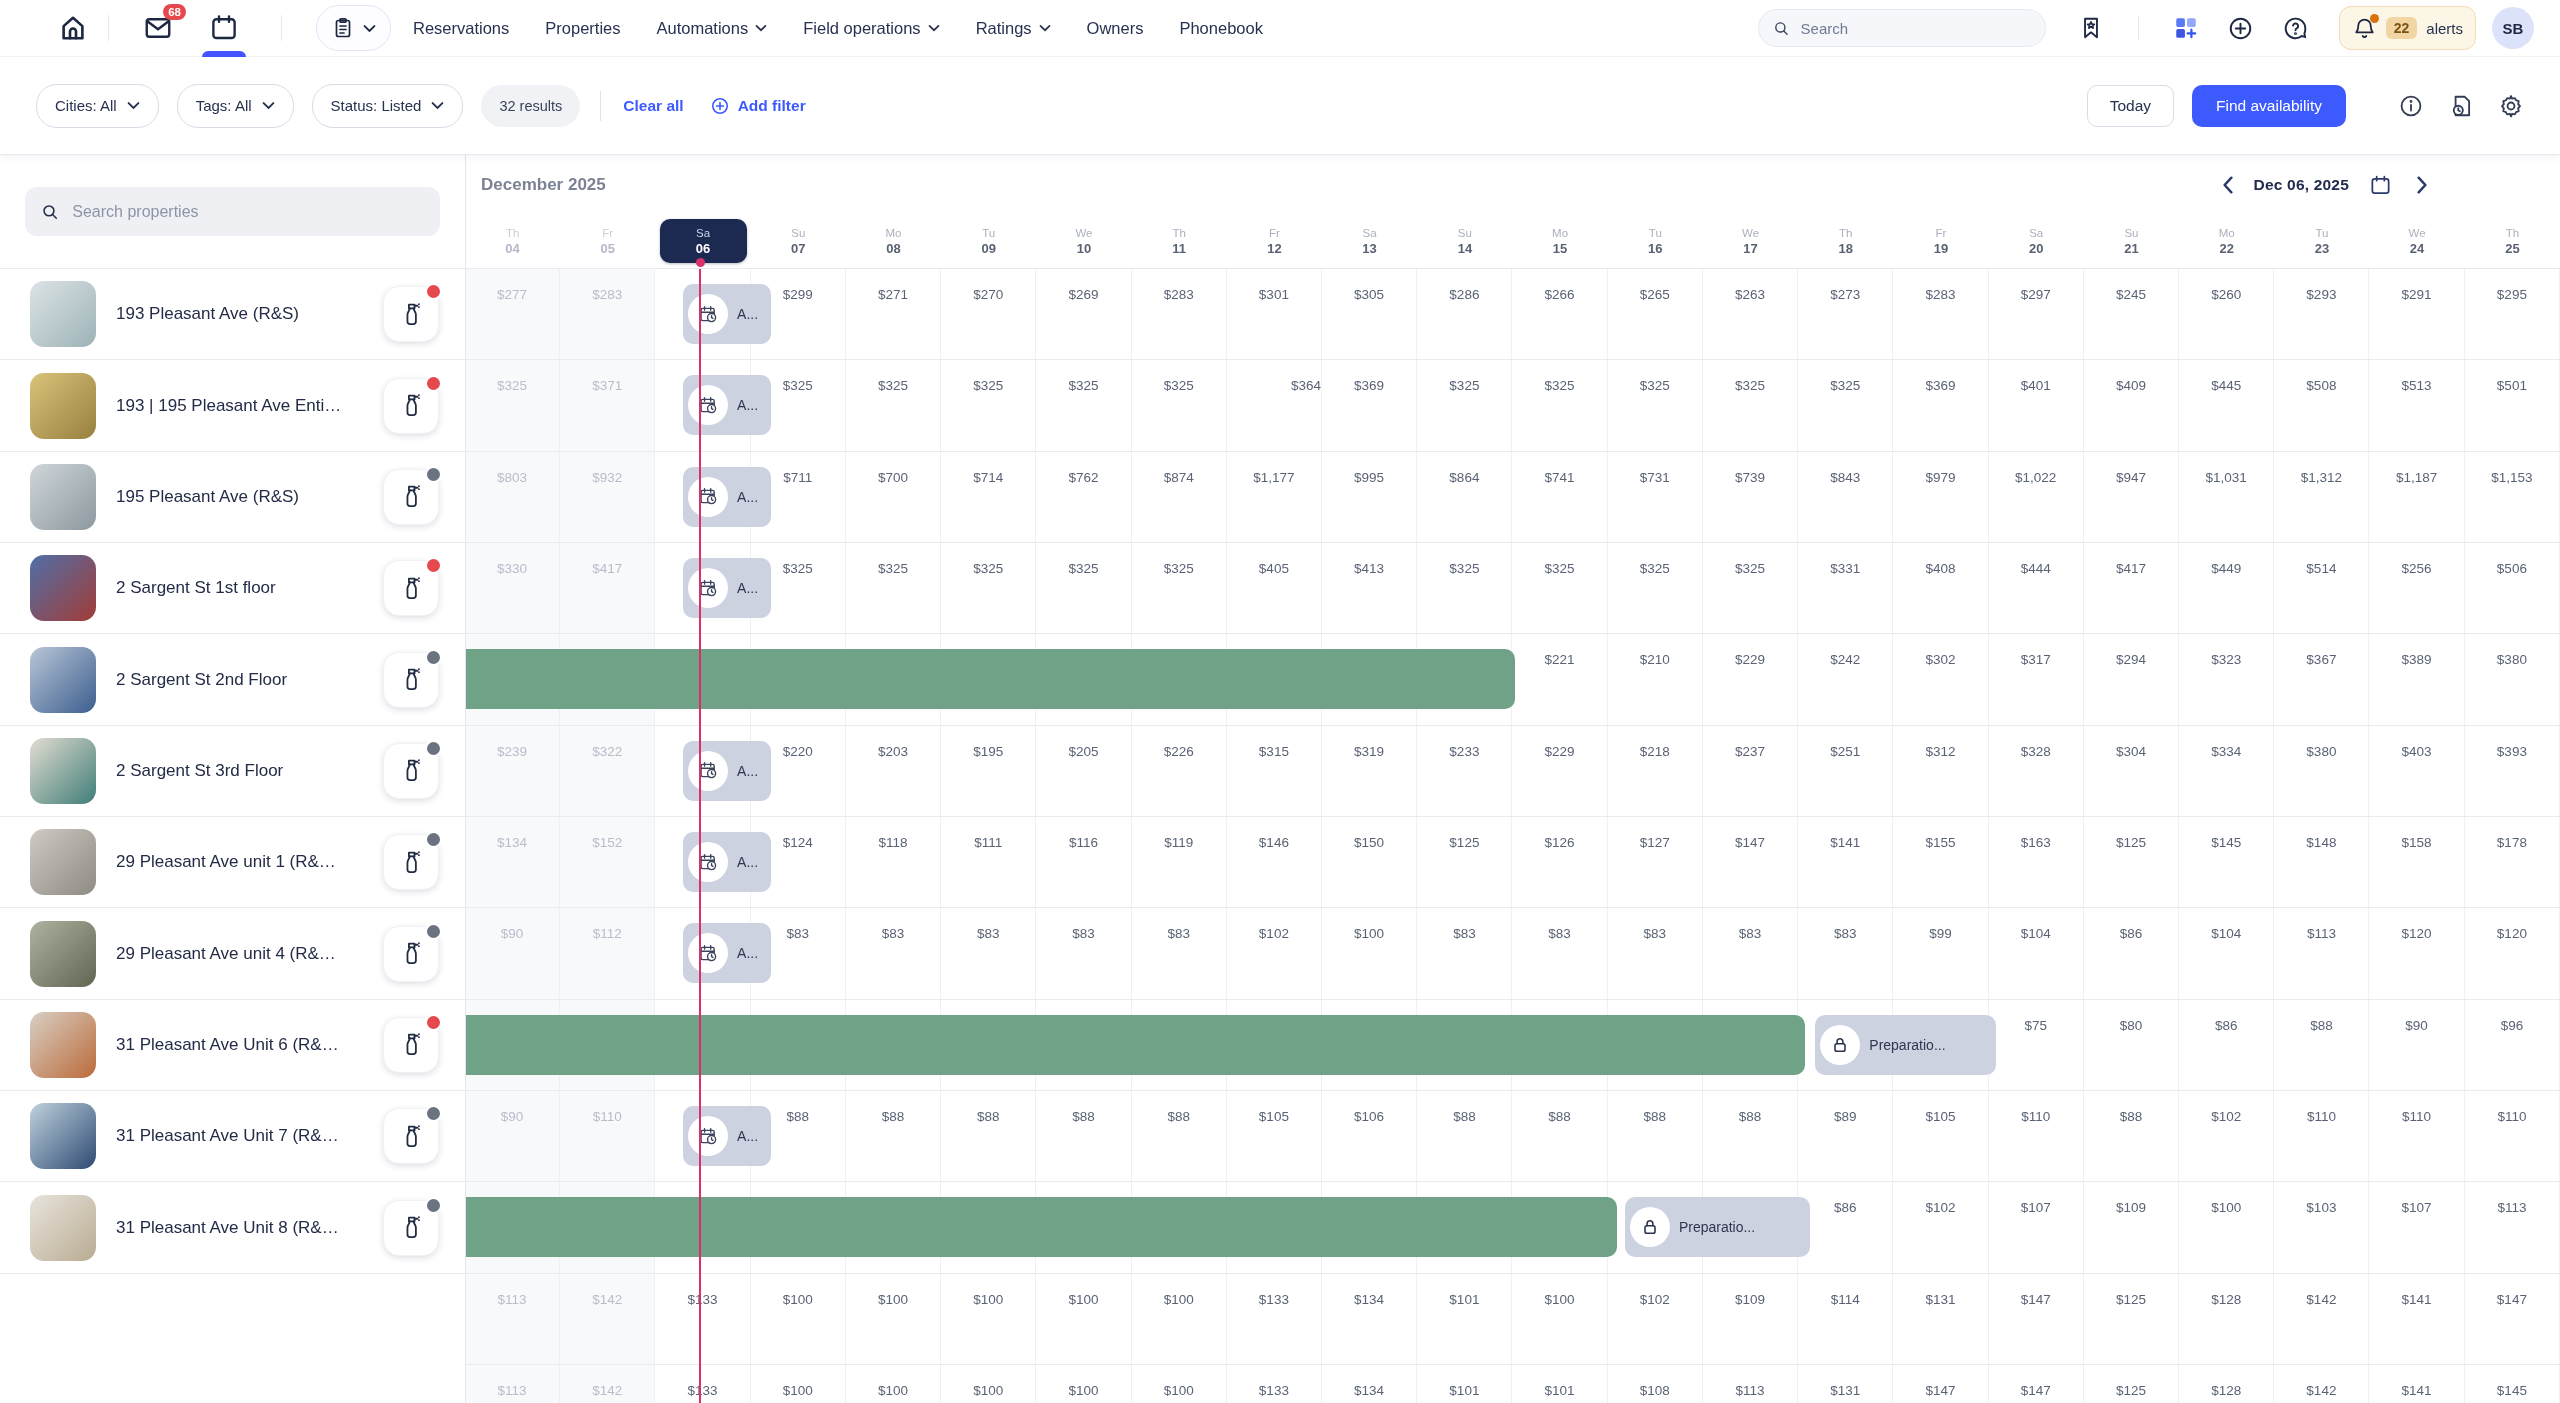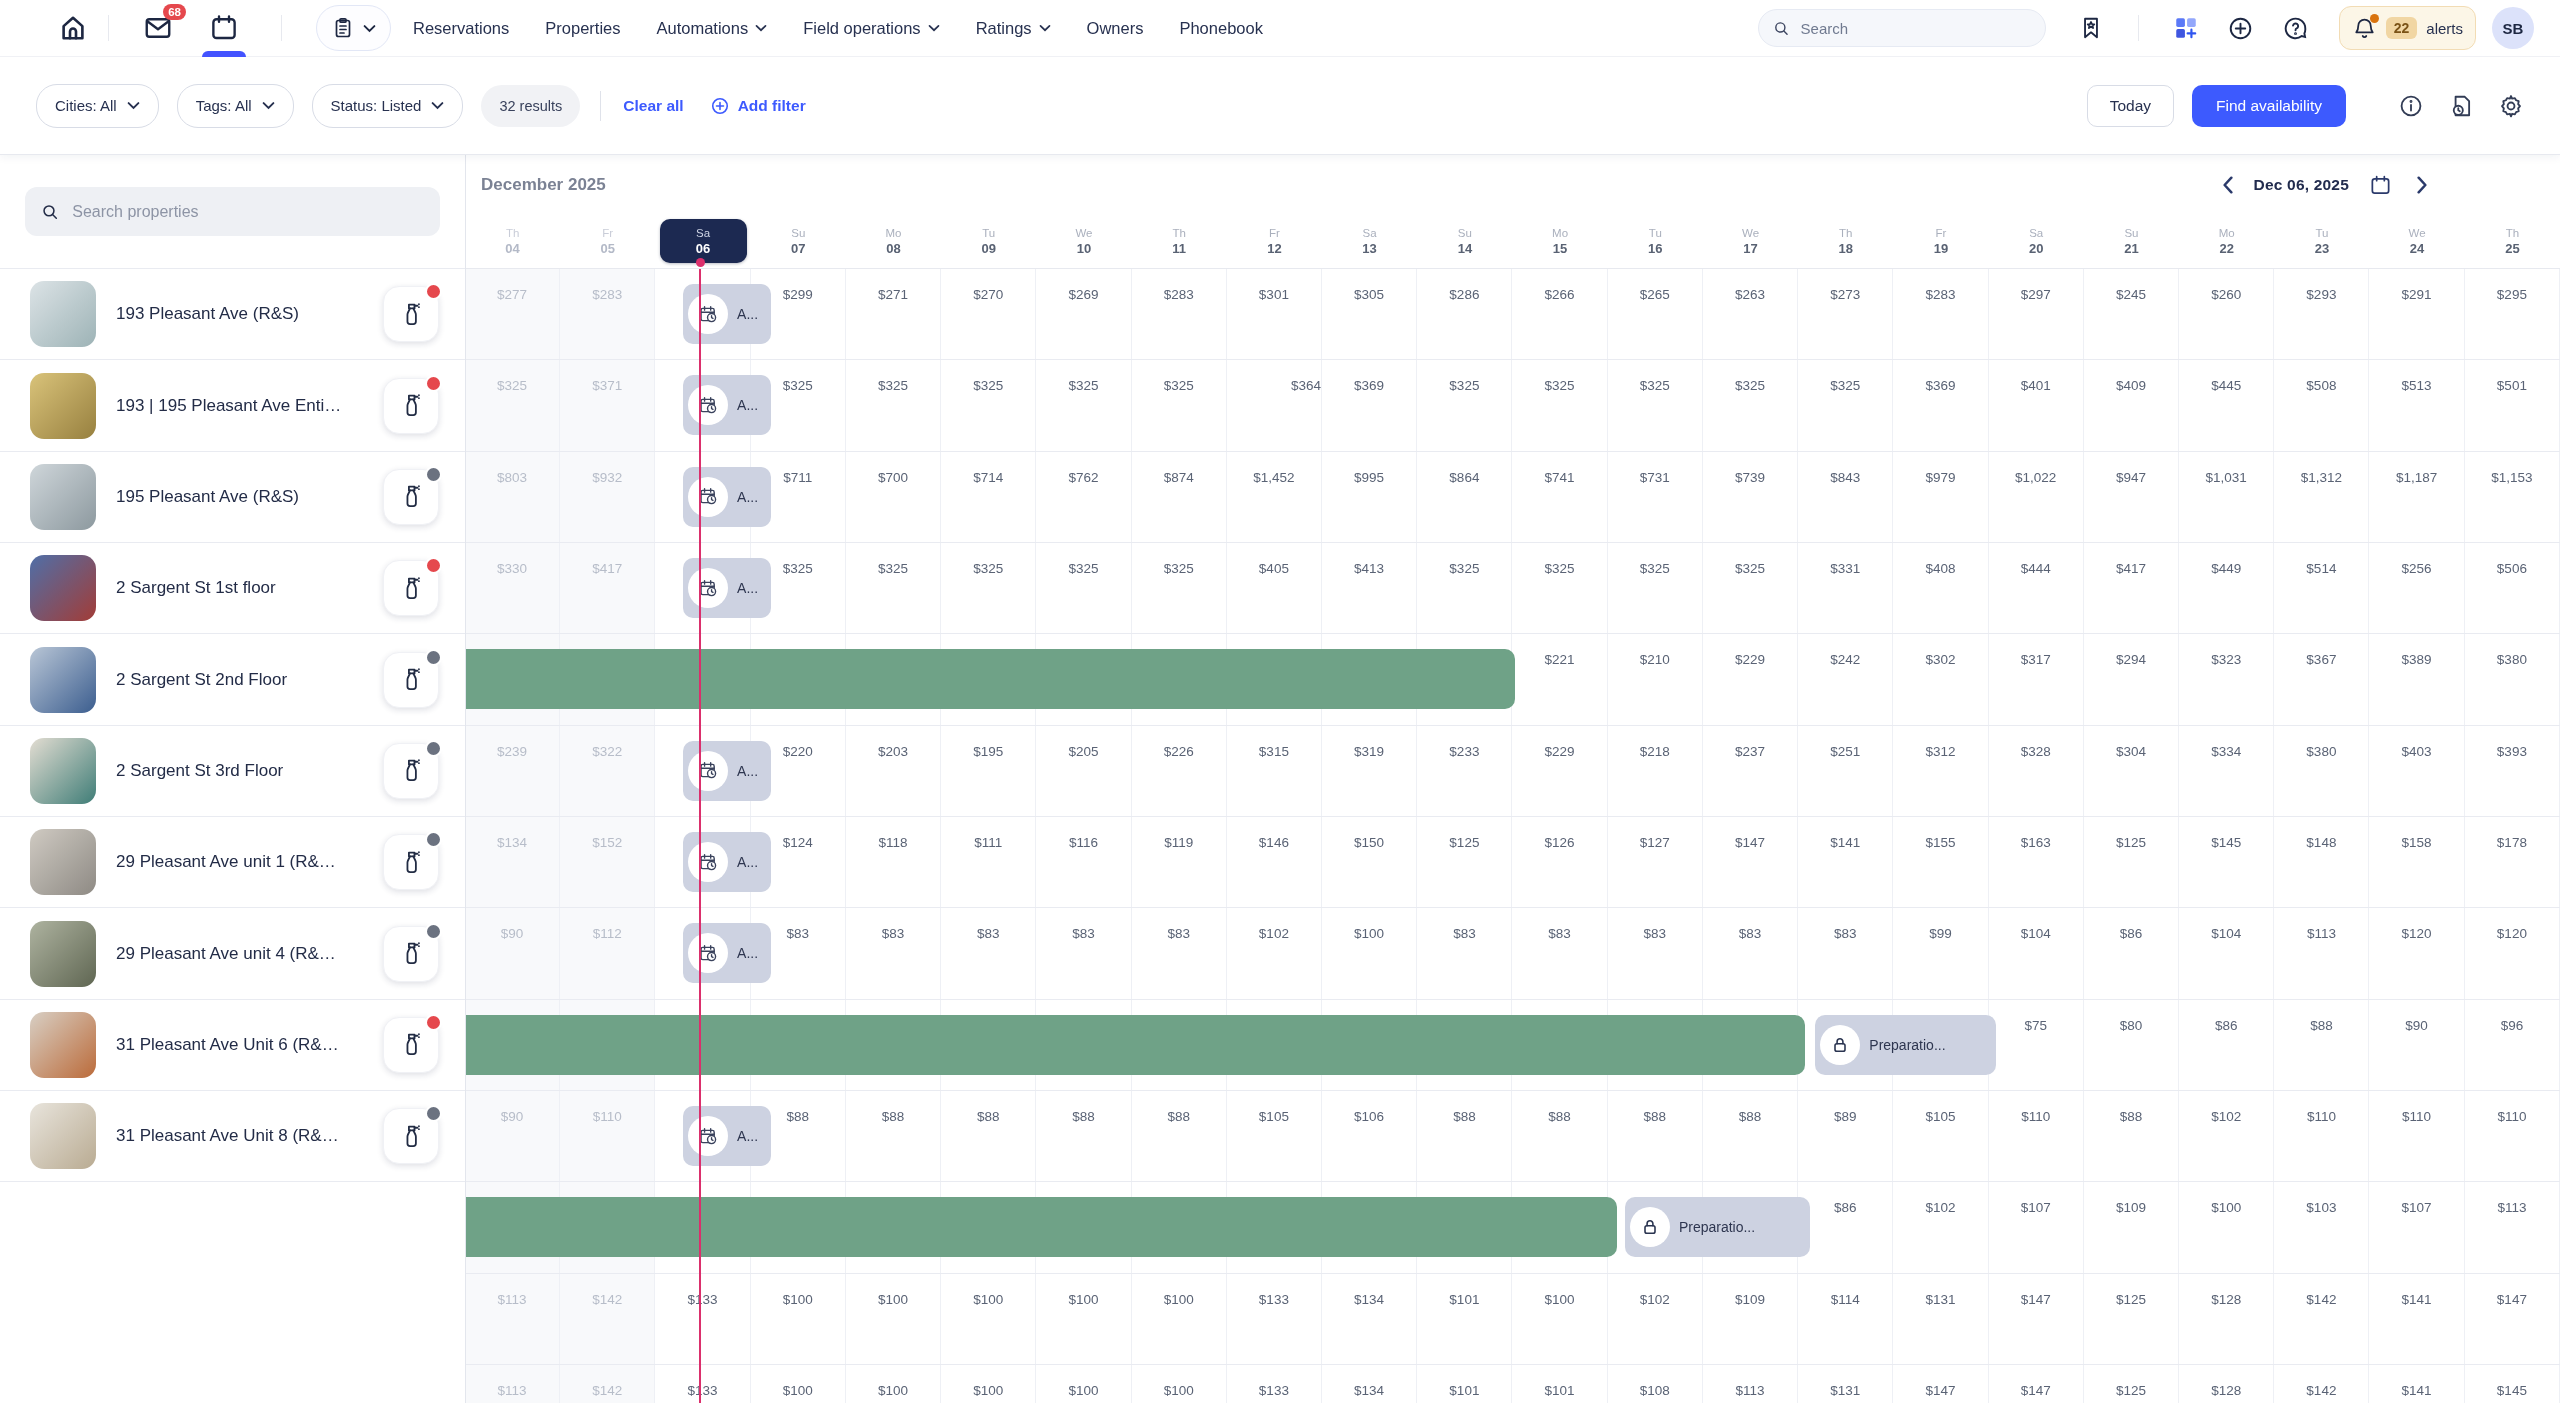--- a/index.html
+++ b/index.html
@@ -382,20 +382,31 @@
           <div class="pname">31 Pleasant Ave Unit 6 (R&amp;…</div>
           <div class="spray-btn">
             <svg width="27" height="27" viewBox="0 0 24 24" fill="none" stroke="#222C44" stroke-width="1.6" stroke-linejoin="round" stroke-linecap="round">
               <path d="M9.7 3.2h5v3.4h-5z"></path>
               <path d="M14.7 4.2h2.6M18.6 2.9l.01 0M18.6 5.5l.01 0M10.7 6.6 9 10c-.4.8-.6 1.4-.6 2.2v6c0 1.4 1 2.3 2.3 2.3h2.9c1.3 0 2.3-.9 2.3-2.3v-6c0-.8-.2-1.4-.6-2.2l-1.7-3.4"></path>
             </svg>
             <span class="spray-dot red"></span>
           </div>
         </div>
         <div class="prop-row">
+          <div class="thumb" style="background:linear-gradient(135deg,#bfd2de,#2e4a72);"></div>
+          <div class="pname">31 Pleasant Ave Unit 7 (R&amp;…</div>
+          <div class="spray-btn">
+            <svg width="27" height="27" viewBox="0 0 24 24" fill="none" stroke="#222C44" stroke-width="1.6" stroke-linejoin="round" stroke-linecap="round">
+              <path d="M9.7 3.2h5v3.4h-5z"></path>
+              <path d="M14.7 4.2h2.6M18.6 2.9l.01 0M18.6 5.5l.01 0M10.7 6.6 9 10c-.4.8-.6 1.4-.6 2.2v6c0 1.4 1 2.3 2.3 2.3h2.9c1.3 0 2.3-.9 2.3-2.3v-6c0-.8-.2-1.4-.6-2.2l-1.7-3.4"></path>
+            </svg>
+            <span class="spray-dot gray"></span>
+          </div>
+        </div>
+        <div class="prop-row">
           <div class="thumb" style="background:linear-gradient(135deg,#e8e4dc,#b9ab92);"></div>
           <div class="pname">31 Pleasant Ave Unit 8 (R&amp;…</div>
           <div class="spray-btn">
             <svg width="27" height="27" viewBox="0 0 24 24" fill="none" stroke="#222C44" stroke-width="1.6" stroke-linejoin="round" stroke-linecap="round">
               <path d="M9.7 3.2h5v3.4h-5z"></path>
               <path d="M14.7 4.2h2.6M18.6 2.9l.01 0M18.6 5.5l.01 0M10.7 6.6 9 10c-.4.8-.6 1.4-.6 2.2v6c0 1.4 1 2.3 2.3 2.3h2.9c1.3 0 2.3-.9 2.3-2.3v-6c0-.8-.2-1.4-.6-2.2l-1.7-3.4"></path>
             </svg>
             <span class="spray-dot gray"></span>
           </div>
         </div>
@@ -589,21 +600,21 @@
         </div>
         <div class="cal-row">
           <div class="cell past" style="left:0.0px;width:95.2px;"><span>$803</span></div>
           <div class="cell past" style="left:95.2px;width:95.2px;"><span>$932</span></div>
           <div class="cell" style="left:190.5px;width:95.2px;"></div>
           <div class="cell" style="left:285.7px;width:95.2px;"><span>$711</span></div>
           <div class="cell" style="left:380.9px;width:95.2px;"><span>$700</span></div>
           <div class="cell" style="left:476.1px;width:95.2px;"><span>$714</span></div>
           <div class="cell" style="left:571.4px;width:95.2px;"><span>$762</span></div>
           <div class="cell" style="left:666.6px;width:95.2px;"><span>$874</span></div>
-          <div class="cell" style="left:761.8px;width:95.2px;"><span>$1,452</span></div>
+          <div class="cell" style="left:761.8px;width:95.2px;"><span>$1,177</span></div>
           <div class="cell" style="left:857.0px;width:95.2px;"><span>$995</span></div>
           <div class="cell" style="left:952.3px;width:95.2px;"><span>$864</span></div>
           <div class="cell" style="left:1047.5px;width:95.2px;"><span>$741</span></div>
           <div class="cell" style="left:1142.7px;width:95.2px;"><span>$731</span></div>
           <div class="cell" style="left:1238.0px;width:95.2px;"><span>$739</span></div>
           <div class="cell" style="left:1333.2px;width:95.2px;"><span>$843</span></div>
           <div class="cell" style="left:1428.4px;width:95.2px;"><span>$979</span></div>
           <div class="cell" style="left:1523.6px;width:95.2px;"><span>$1,022</span></div>
           <div class="cell" style="left:1618.9px;width:95.2px;"><span>$947</span></div>
           <div class="cell" style="left:1714.1px;width:95.2px;"><span>$1,031</span></div>

